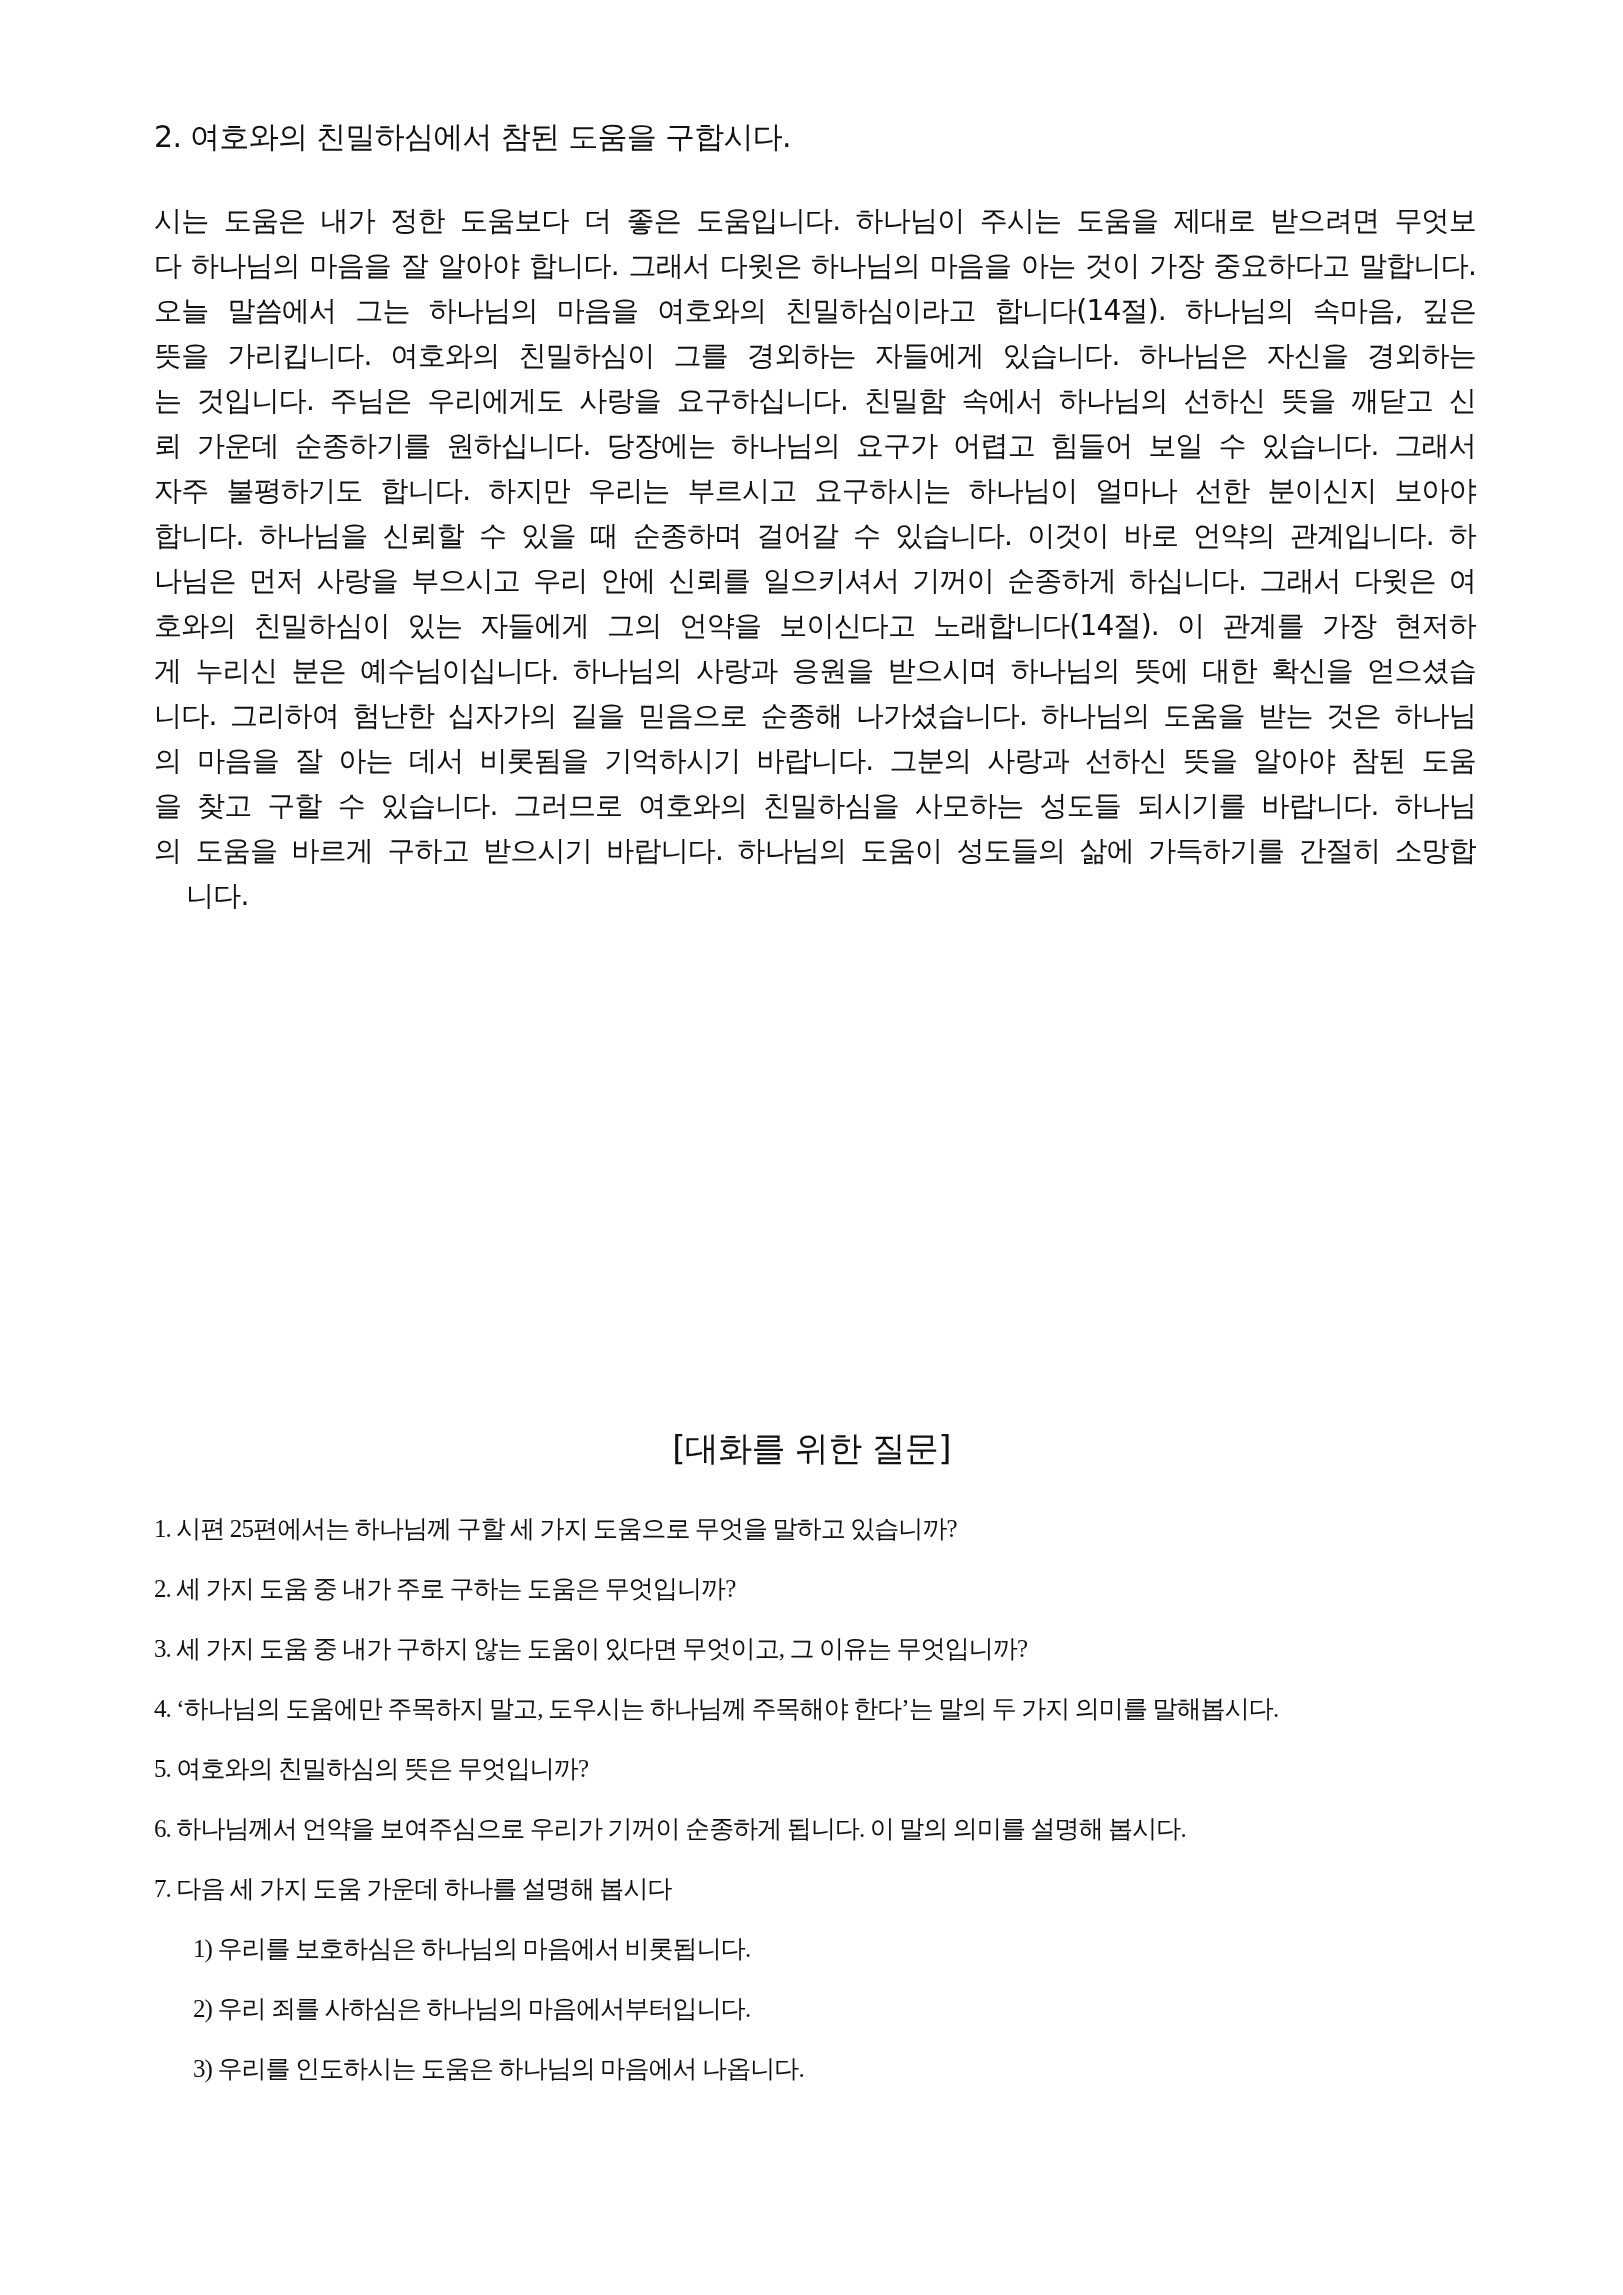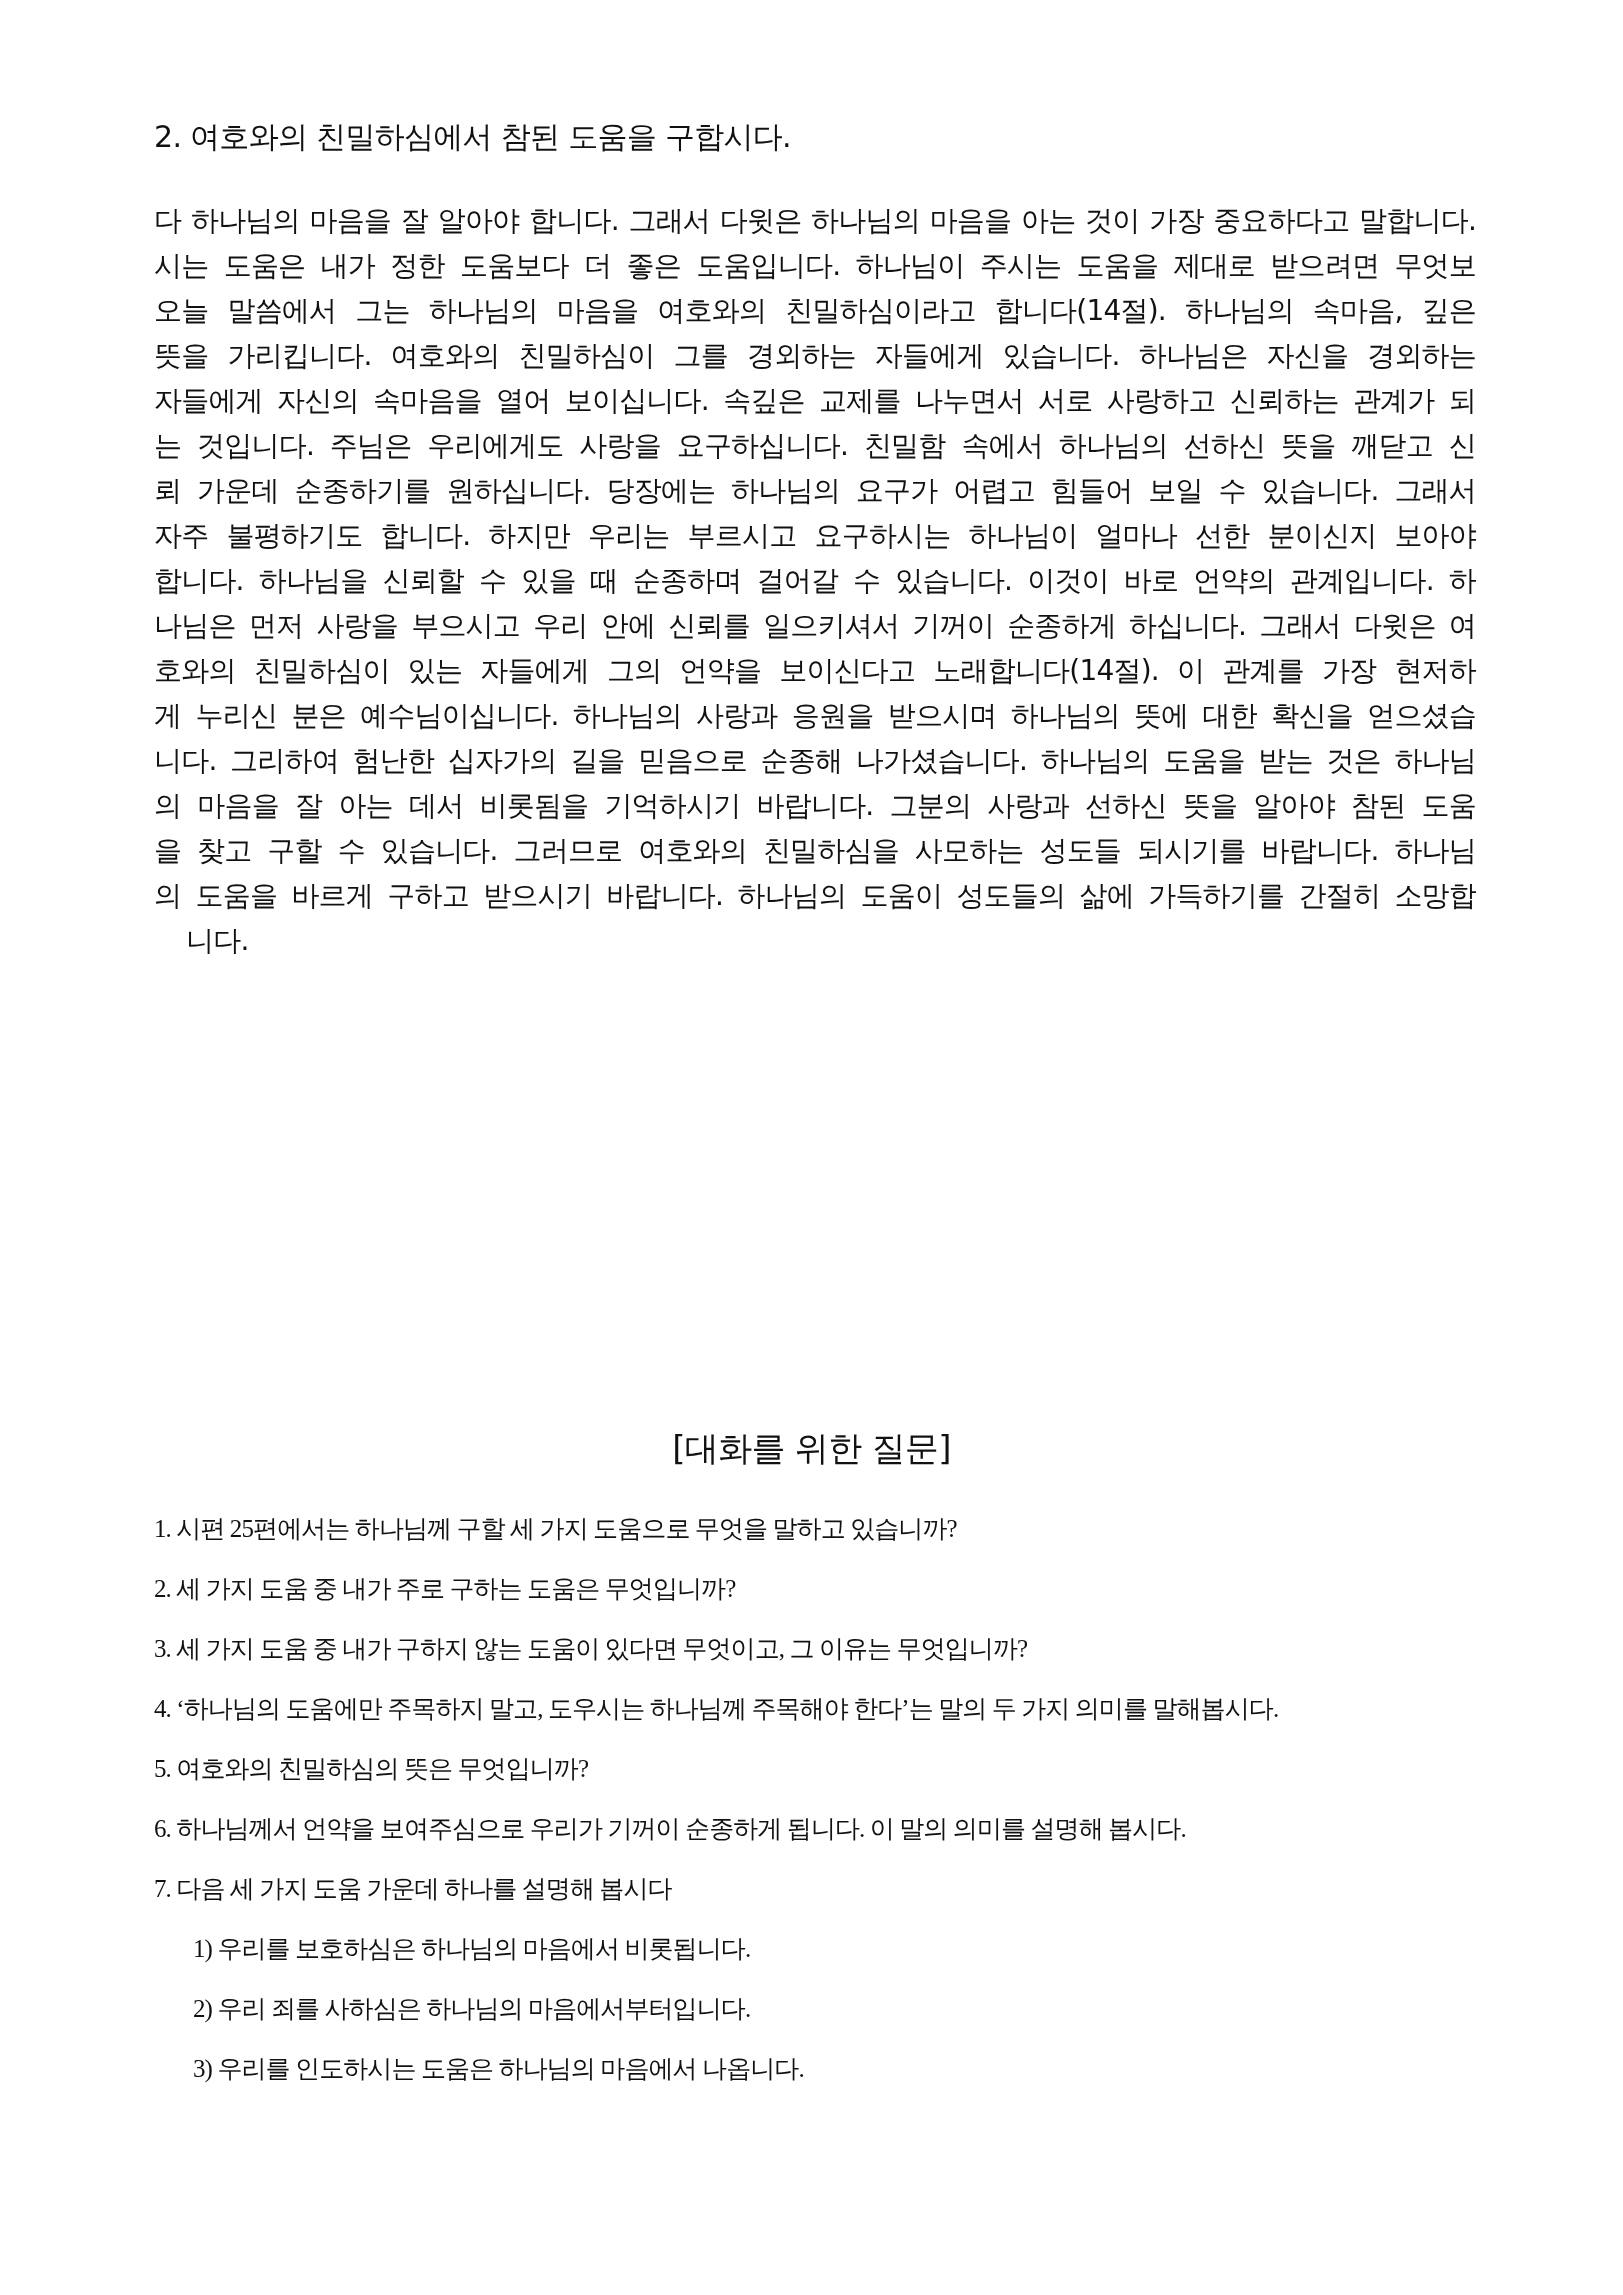--- a/index.html
+++ b/index.html
@@ -33,25 +33,24 @@
   .q-sub { padding-left: 39px; }
 </style>
 </head>
 <body>
 
 <div class="page">
 
   <div class="section-title">2. 여호와의 친밀하심에서 참된 도움을 구합시다.</div>
 
   <div class="para">
+    <span class="para-line">시는 도움은 내가 정한 도움보다 더 좋은 도움입니다. 하나님이 주시는 도움을 제대로 받으려면 무엇보</span>
     <span class="para-line">다 하나님의 마음을 잘 알아야 합니다. 그래서 다윗은 하나님의 마음을 아는 것이 가장 중요하다고 말합니다.</span>
-    <span class="para-line">시는 도움은 내가 정한 도움보다 더 좋은 도움입니다. 하나님이 주시는 도움을 제대로 받으려면 무엇보</span>
     <span class="para-line">오늘 말씀에서 그는 하나님의 마음을 여호와의 친밀하심이라고 합니다(14절). 하나님의 속마음, 깊은</span>
     <span class="para-line">뜻을 가리킵니다. 여호와의 친밀하심이 그를 경외하는 자들에게 있습니다. 하나님은 자신을 경외하는</span>
-    <span class="para-line">자들에게 자신의 속마음을 열어 보이십니다. 속깊은 교제를 나누면서 서로 사랑하고 신뢰하는 관계가 되</span>
     <span class="para-line">는 것입니다. 주님은 우리에게도 사랑을 요구하십니다. 친밀함 속에서 하나님의 선하신 뜻을 깨닫고 신</span>
     <span class="para-line">뢰 가운데 순종하기를 원하십니다. 당장에는 하나님의 요구가 어렵고 힘들어 보일 수 있습니다. 그래서</span>
     <span class="para-line">자주 불평하기도 합니다. 하지만 우리는 부르시고 요구하시는 하나님이 얼마나 선한 분이신지 보아야</span>
     <span class="para-line">합니다. 하나님을 신뢰할 수 있을 때 순종하며 걸어갈 수 있습니다. 이것이 바로 언약의 관계입니다. 하</span>
     <span class="para-line">나님은 먼저 사랑을 부으시고 우리 안에 신뢰를 일으키셔서 기꺼이 순종하게 하십니다. 그래서 다윗은 여</span>
     <span class="para-line">호와의 친밀하심이 있는 자들에게 그의 언약을 보이신다고 노래합니다(14절). 이 관계를 가장 현저하</span>
     <span class="para-line">게 누리신 분은 예수님이십니다. 하나님의 사랑과 응원을 받으시며 하나님의 뜻에 대한 확신을 얻으셨습</span>
     <span class="para-line">니다. 그리하여 험난한 십자가의 길을 믿음으로 순종해 나가셨습니다. 하나님의 도움을 받는 것은 하나님</span>
     <span class="para-line">의 마음을 잘 아는 데서 비롯됨을 기억하시기 바랍니다. 그분의 사랑과 선하신 뜻을 알아야 참된 도움</span>
     <span class="para-line">을 찾고 구할 수 있습니다. 그러므로 여호와의 친밀하심을 사모하는 성도들 되시기를 바랍니다. 하나님</span>

